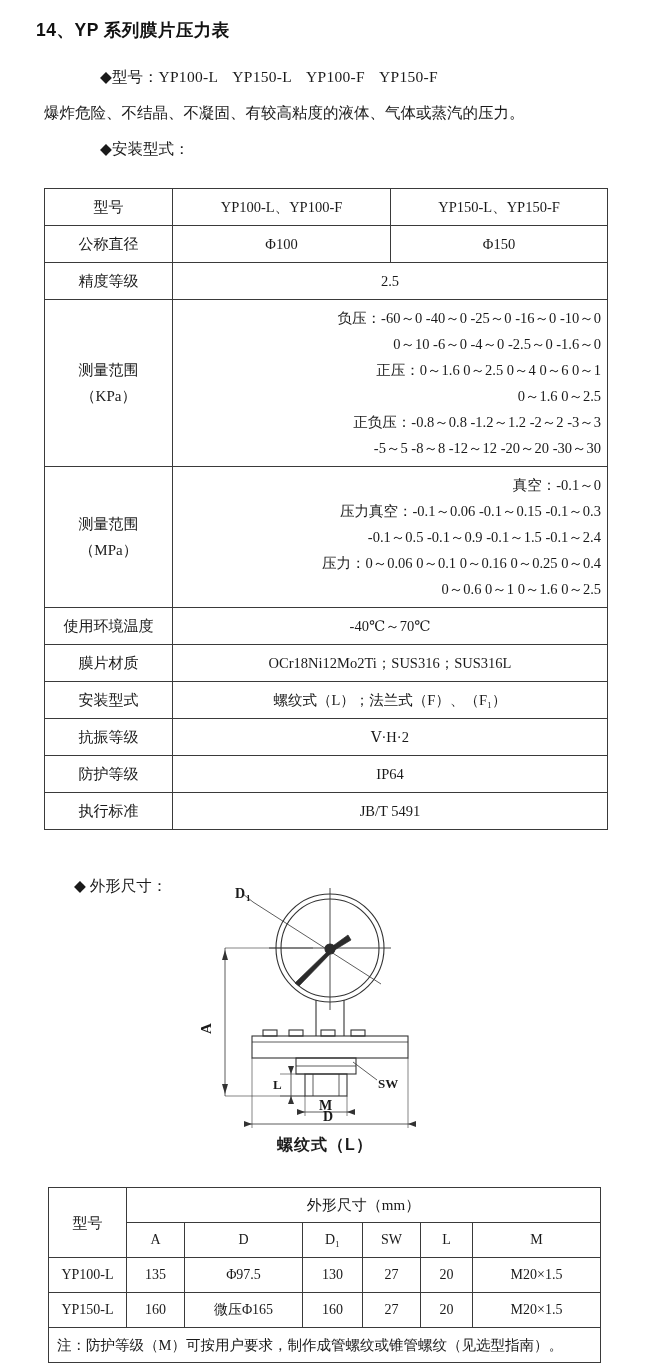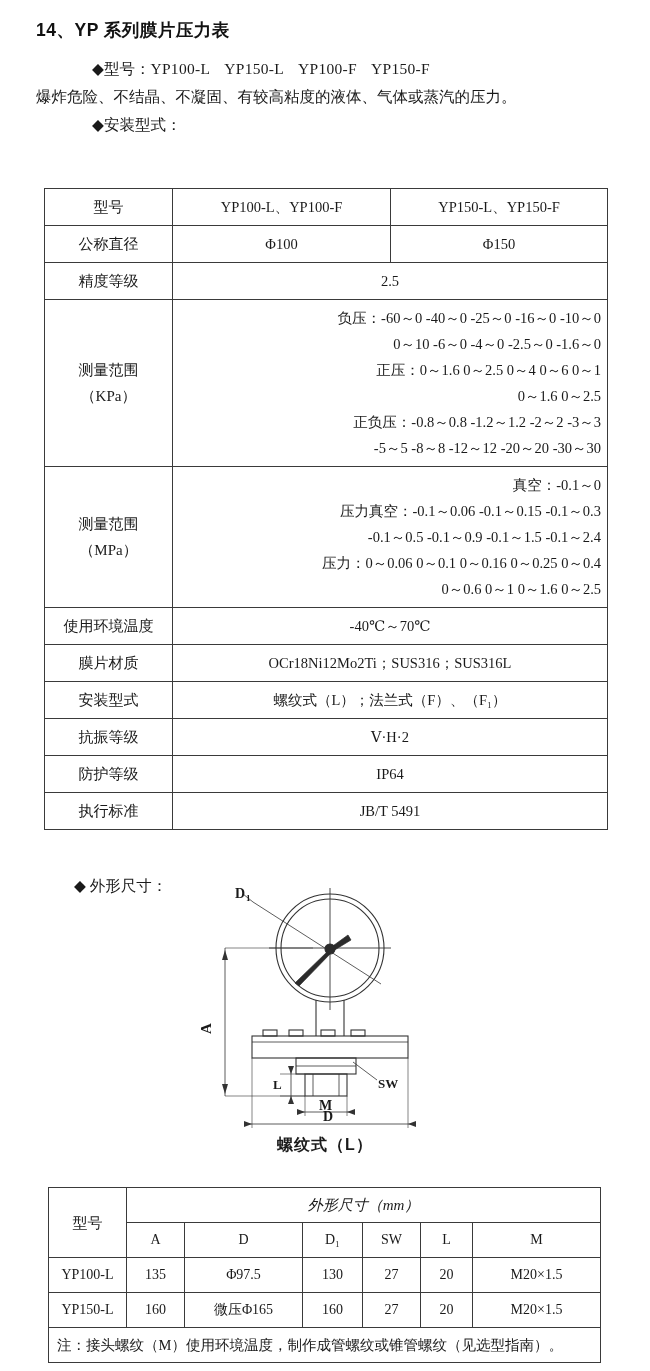--- a/index.html
+++ b/index.html
@@ -39,21 +39,21 @@
   
   .intro {
     position: absolute;
     left: 36px;
     top: 55px;
     width: 580px;
     font-size: 15.5px;
     line-height: 28px;
   }
   .intro p {
-    margin: 0;
+    margin: 8px;
     text-indent: 0;
   }
   .p-indent { padding-left: 56px; }
   .p-hang { padding-left: 0px; }
   .latin {
     font-family: "Liberation Serif", "DejaVu Serif", serif;
     letter-spacing: 0.3px;
   }
 
   
@@ -135,21 +135,21 @@
     font-size: 14px;
   }
   .dim-table td {
     border: 1px solid #3a3a3a;
     text-align: center;
     padding: 6px 2px;
     height: 22px;
     line-height: 20px;
   }
   .dim-table td.model-h { font-size: 15px; }
-  .dim-table td.span-h { font-size: 15px; font-style: italic; }
+  .dim-table td.span-h { font-size: 15px; }
   .dim-table td.note {
     text-align: left;
     padding-left: 8px;
     font-size: 14.5px;
     white-space: nowrap;
   }
   .col-model { width: 78px; }
   .col-a     { width: 58px; }
   .col-d     { width: 118px; }
   .col-d1    { width: 60px; }
@@ -361,18 +361,18 @@
       <tr>
         <td>YP150-L</td>
         <td>160</td>
         <td>微压Φ165</td>
         <td>160</td>
         <td>27</td>
         <td>20</td>
         <td>M20×1.5</td>
       </tr>
       <tr>
-        <td class="note" colspan="7">注：接头螺纹（M）使用环境温度，制作成管螺纹或锥管螺纹（见选型指南）。</td>
+        <td class="note" colspan="7">注：防护等级（M）可按用户要求，制作成管螺纹或锥管螺纹（见选型指南）。</td>
       </tr>
     </tbody>
   </table>
 
 </div>
 
 </body></html>

